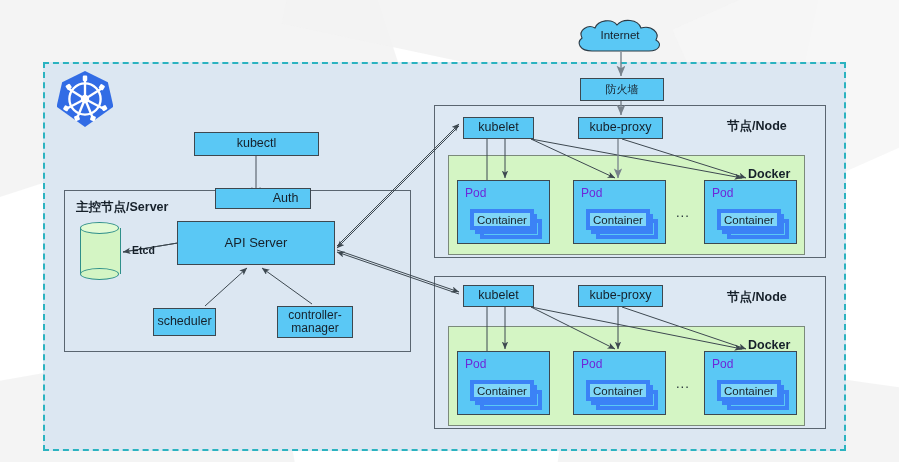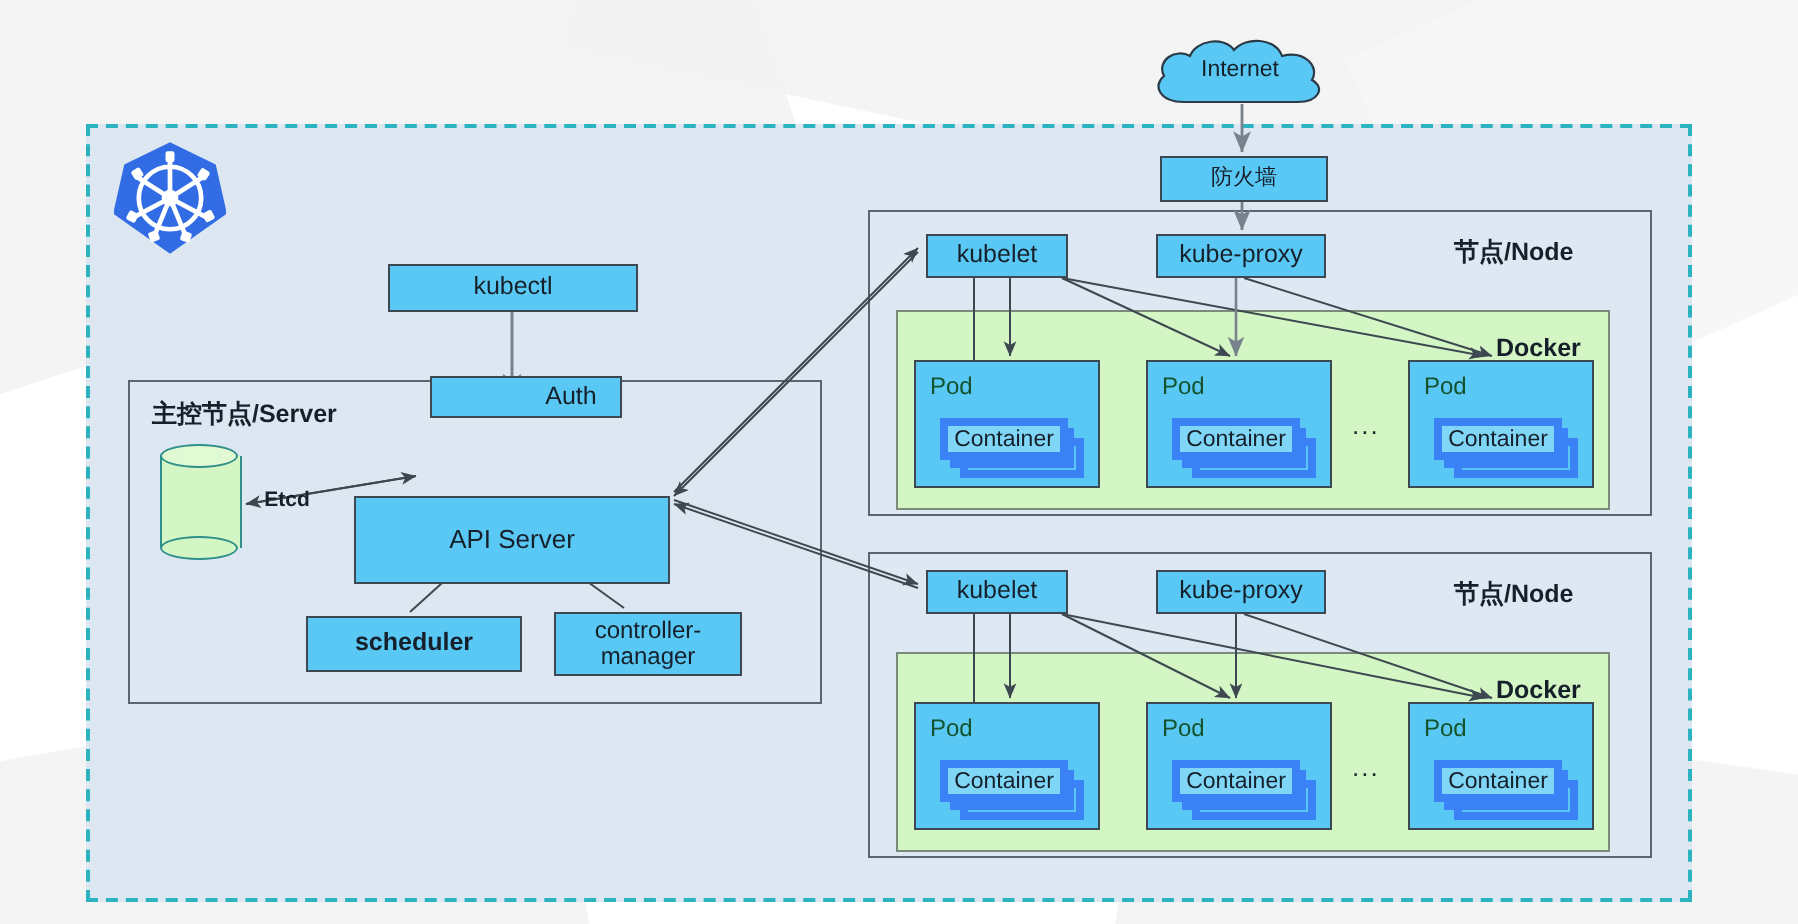--- a/index.html
+++ b/index.html
@@ -46,37 +46,37 @@
   .dockerbox.d2{left:448px;top:326px;}
 
   .blu{
     background:#5ac8f5;border:1px solid #3d4850;
     display:flex;align-items:center;justify-content:center;
     color:#16202a;font-size:12.5px;line-height:1.1;text-align:center;
   }
 
   .kubectl{left:194px;top:132px;width:125px;height:24px;}
   .auth{left:215px;top:188px;width:96px;height:21px;padding-left:45px;}
-  .apiserver{left:177px;top:221px;width:158px;height:44px;font-size:13px;margin-top:27px;}
-  .scheduler{left:153px;top:308px;width:108px;height:28px;font-weight:bold;}
-  .ctrlmgr{left:277px;top:306px;width:94px;height:32px;font-size:12px;flex-direction:column;}
+  .apiserver{left:177px;top:221px;width:158px;height:44px;font-size:13px;}
+  .scheduler{left:153px;top:308px;width:63px;height:28px;}
+  .ctrlmgr{left:277px;top:306px;width:76px;height:32px;font-size:12px;flex-direction:column;}
   .firewall{left:580px;top:78px;width:84px;height:23px;font-size:11px;}
 
   .kubelet{width:71px;height:22px;}
   .kubelet.k1{left:463px;top:117px;}
   .kubelet.k2{left:463px;top:285px;}
   .kproxy{width:85px;height:22px;}
   .kproxy.p1{left:578px;top:117px;}
   .kproxy.p2{left:578px;top:285px;}
 
   .pod{
     width:93px;height:64px;
     background:#5ac8f5;border:1px solid #3d4850;
   }
-  .podlabel{position:absolute;left:7px;top:5px;font-size:12px;color:#14532d;}
+  .podlabel{position:absolute;left:7px;top:5px;font-size:12px;color:#6d28d9;}
   .pod.pa{left:457px;}
   .pod.pb{left:573px;}
   .pod.pc{left:704px;}
   .r1 .pod{top:180px;}
   .r2 .pod{top:351px;}
 
   
   .cstack{position:absolute;left:12px;top:28px;width:72px;height:30px;}
   .card{position:absolute;box-sizing:border-box;border:4px solid #3b82f6;background:#5ac8f5;}
   .card.c3{left:10px;top:10px;width:62px;height:20px;}

